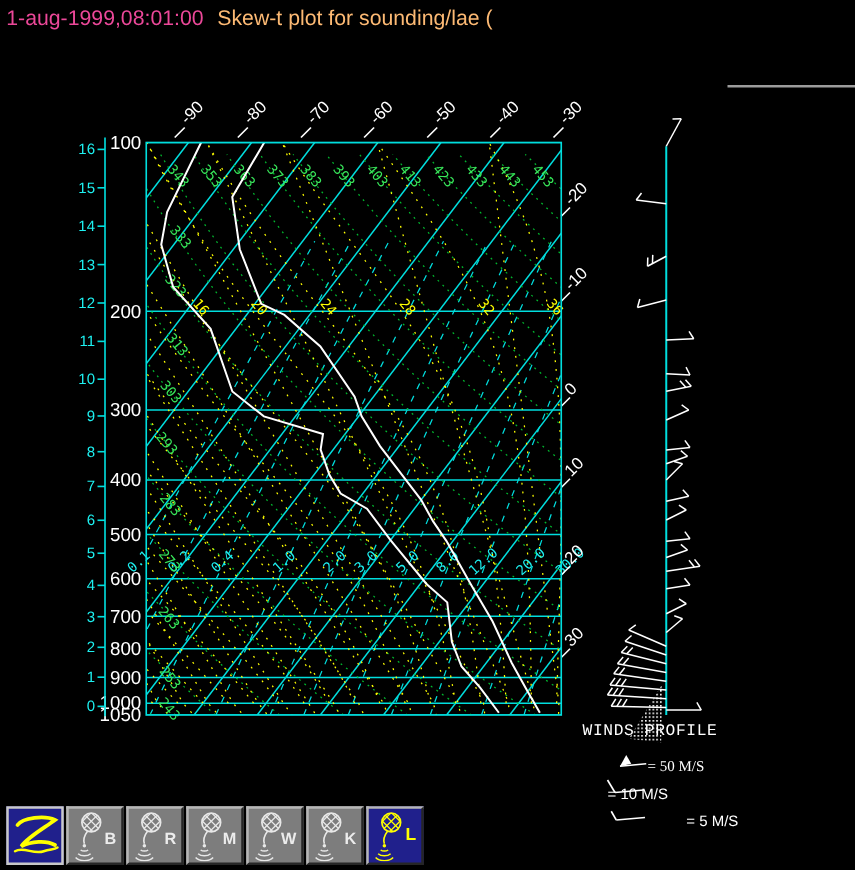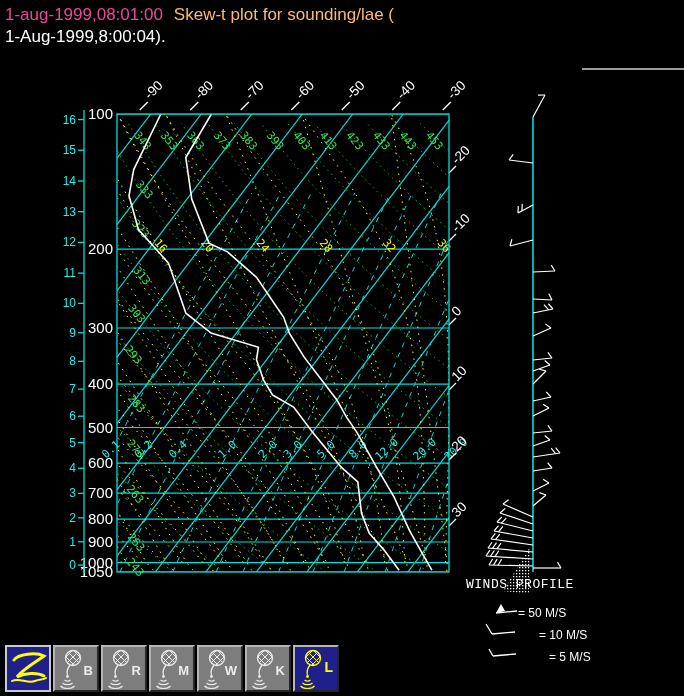--- a/index.html
+++ b/index.html
@@ -5,39 +5,38 @@
   html,body{margin:0;padding:0;background:#000;}
   body{width:684px;height:696px;position:relative;overflow:hidden;
        font-family:"Liberation Sans",sans-serif;}
   #title-block{position:absolute;left:5px;top:4px;font-size:17px;line-height:22px;color:#ffffff;white-space:nowrap;}
   .title-timestamp{color:#ec4899;margin-top:32px;}
   .title-main{margin-left:11px;color:#fdba74;}
   #gray-divider{position:absolute;left:582px;top:68px;width:102px;height:2px;background:#9c9c9c;}
   #chart-svg{position:absolute;left:0;top:0;}
   #winds-profile-title{position:absolute;left:466px;top:577px;color:#ffffff;font-size:13px;letter-spacing:.5px;font-family:Liberation Mono, monospace;}
   .legend-label{position:absolute;color:#ffffff;font-size:12px;white-space:nowrap;}
-  #leg-50{left:518px;top:606px;}
-  #leg-10{left:539px;top:628px;}
+  #leg-50{left:518px;top:606px;font-family:Liberation Serif, serif;}
+  #leg-10{left:486px;top:628px;}
   #leg-5{left:517px;top:650px;margin-left:32px;}
   #toolbar{position:absolute;left:0;top:645px;width:684px;height:50px;}
   .tb-button{position:absolute;top:0;width:46px;height:47px;background:#7d7d7d;box-sizing:border-box;
      border-top:2px solid #b6b6b6;border-left:2px solid #b6b6b6;
      border-bottom:2px solid #262626;border-right:2px solid #262626;padding:0;}
   .tb-button.navy{background:#20208c;}
   .tb-button.logo{background:#20208c;border:2px solid #c9c9c9;}
   .balloon-holder{position:absolute;left:3px;top:2px;width:30px;height:40px;}
   .tb-letter{position:absolute;right:4px;bottom:12px;color:#ececec;font-weight:bold;font-size:13px;}
   .navy .tb-letter{color:#ffff00;bottom:15px;font-size:14px;}
 </style>
 </head>
 <body>
 
 <div id="title-block">
   <div><span class="title-timestamp">1-aug-1999,08:01:00</span><span class="title-main">Skew-t plot for sounding/lae (</span></div>
-  <div>1-Aug-1999,8:00:04).</div>
 </div>
 
 <div id="gray-divider"></div>
 
 <svg id="chart-svg" width="684" height="696" xmlns="http://www.w3.org/2000/svg">
     <defs>
       <clipPath id="plotclip">
         <rect x="117" y="114" width="332" height="458"></rect>
       </clipPath>
       <pattern id="stip" width="3" height="3" patternUnits="userSpaceOnUse">

